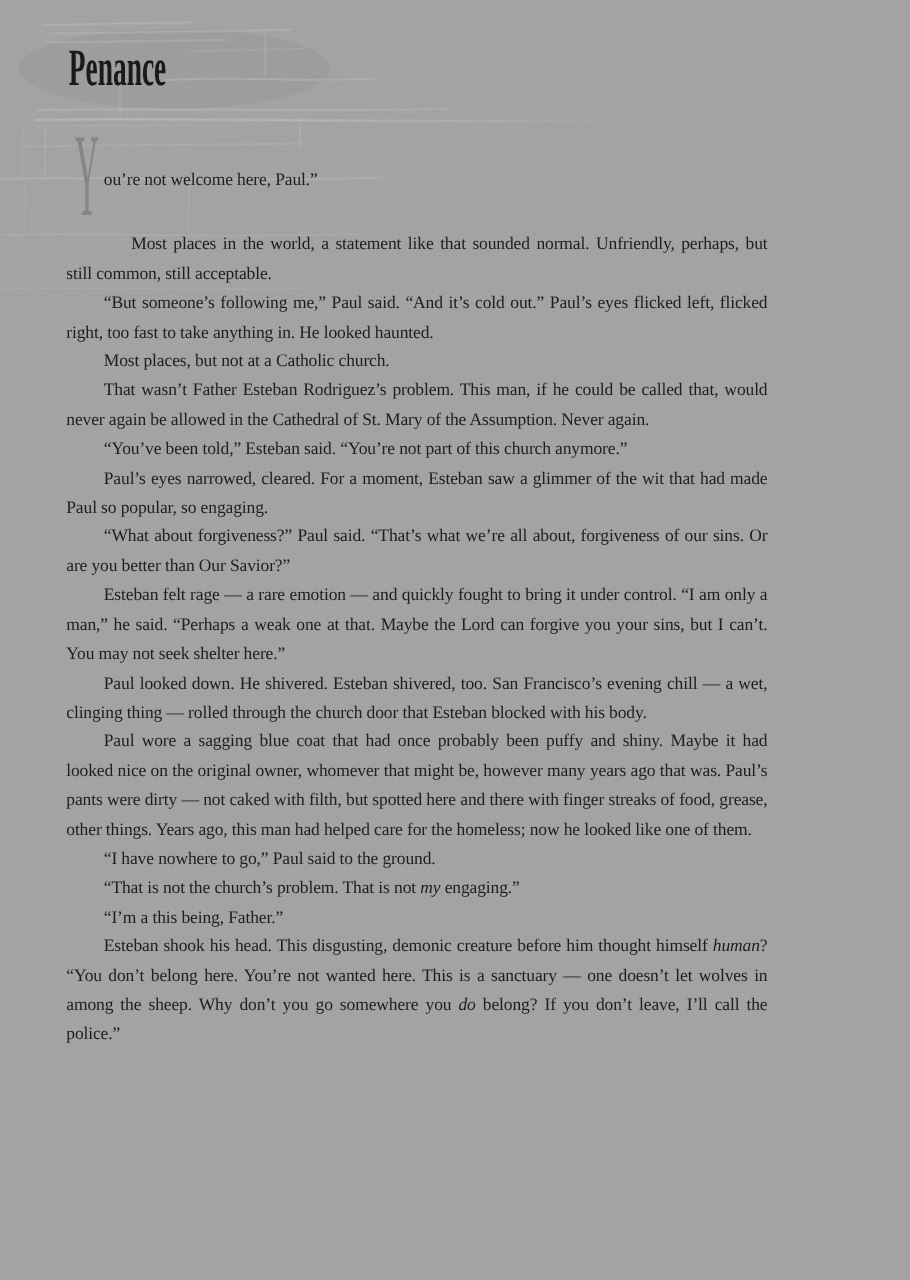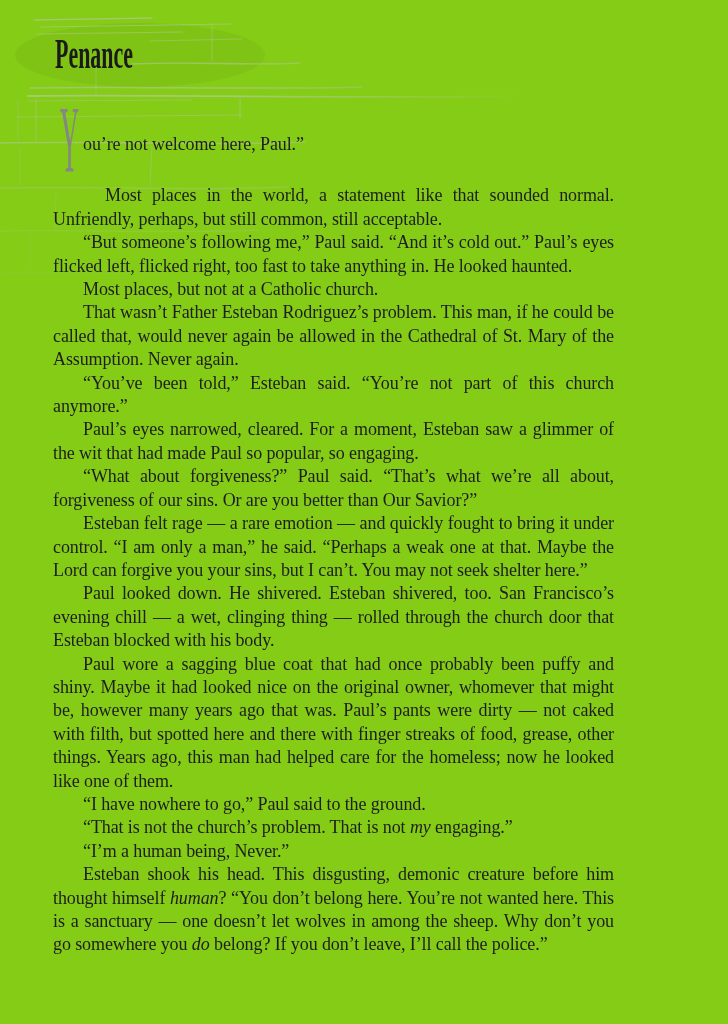--- a/index.html
+++ b/index.html
@@ -4,21 +4,21 @@
 <style>
   html, body {
     margin: 0;
     padding: 0;
     background: #ffffff;
   }
   .page {
     position: relative;
     width: 728px;
     height: 1024px;
-    background: #84cc16;
+    background: #a3a3a3;
     overflow: hidden;
     font-family: "Liberation Serif", "DejaVu Serif", serif;
   }
   .brick-texture {
     position: absolute;
     left: 0;
     top: 0;
     pointer-events: none;
   }
   .title-svg {
@@ -39,21 +39,21 @@
   }
   .dropcap-svg text {
     font-family: "Liberation Serif", "DejaVu Serif", serif;
     font-weight: normal;
   }
   .text-block {
     position: absolute;
     left: 53px;
     top: 133px;
     width: 561px;
-    font-size: 18px;
+    font-size: 14px;
     line-height: 23.4px;
     color: #1e1e1e;
     text-align: justify;
     letter-spacing: -0.1px;
   }
   .text-block p {
     margin: 0;
     padding: 0;
     text-indent: 30px;
   }
@@ -132,19 +132,19 @@
     <p>“You’ve been told,” Esteban said. “You’re not part of this church anymore.”</p>
     <p>Paul’s eyes narrowed, cleared. For a moment, Esteban saw a glimmer of the wit that had made Paul so popular, so engaging.</p>
     <p>“What about forgiveness?” Paul said. “That’s what we’re all about, forgiveness of our sins. Or are you better than Our Savior?”</p>
     <p>Esteban felt rage — a rare emotion — and quickly fought to bring it under control. “I am only a man,” he said. “Perhaps a weak one at that. Maybe the Lord can forgive you your sins, but I can’t. You may not seek shelter here.”</p>
     <p>Paul looked down. He shivered. Esteban shivered, too. San Francisco’s evening chill — a wet, clinging thing — rolled through the church door that Esteban blocked with his body.</p>
     <p>Paul wore a sagging blue coat that had once probably been puffy and shiny. Maybe it had looked nice on the original owner, whomever that might be, however many years ago that was. Paul’s pants were dirty — not caked with filth, but spotted here and there with finger streaks of food, grease, other things. Years ago, this man had helped care for the homeless; now he looked like one of them.</p>
     <p>“I have nowhere to go,” Paul said to the ground.</p>
     <p>
       <span>“That is not the church’s problem. That is not </span><em>my</em><span> engaging.”</span>
     </p>
-    <p>“I’m a human being, Never.”</p>
+    <p>“I’m a this being, Father.”</p>
     <p>
       <span>Esteban shook his head. This disgusting, demonic creature before him thought himself </span><em>human</em><span>? “You don’t belong here. You’re not wanted here. This is a sanctuary — one doesn’t let wolves in among the sheep. Why don’t you go somewhere you </span><em>do</em><span> belong? If you don’t leave, I’ll call the police.”</span>
     </p>
   </div>
 
 </div>
 
 </body></html>

